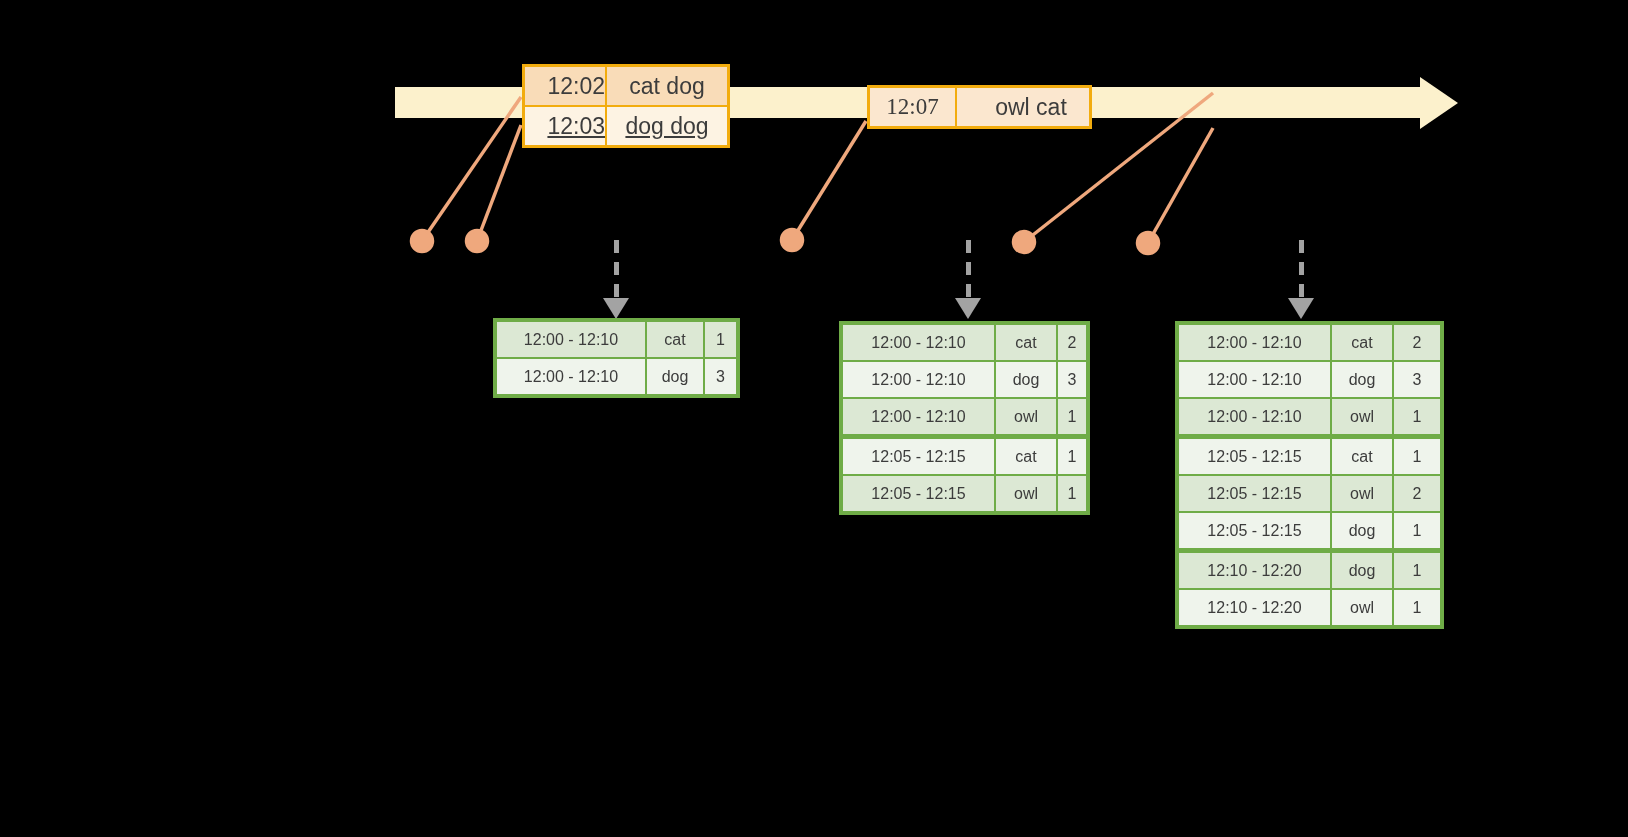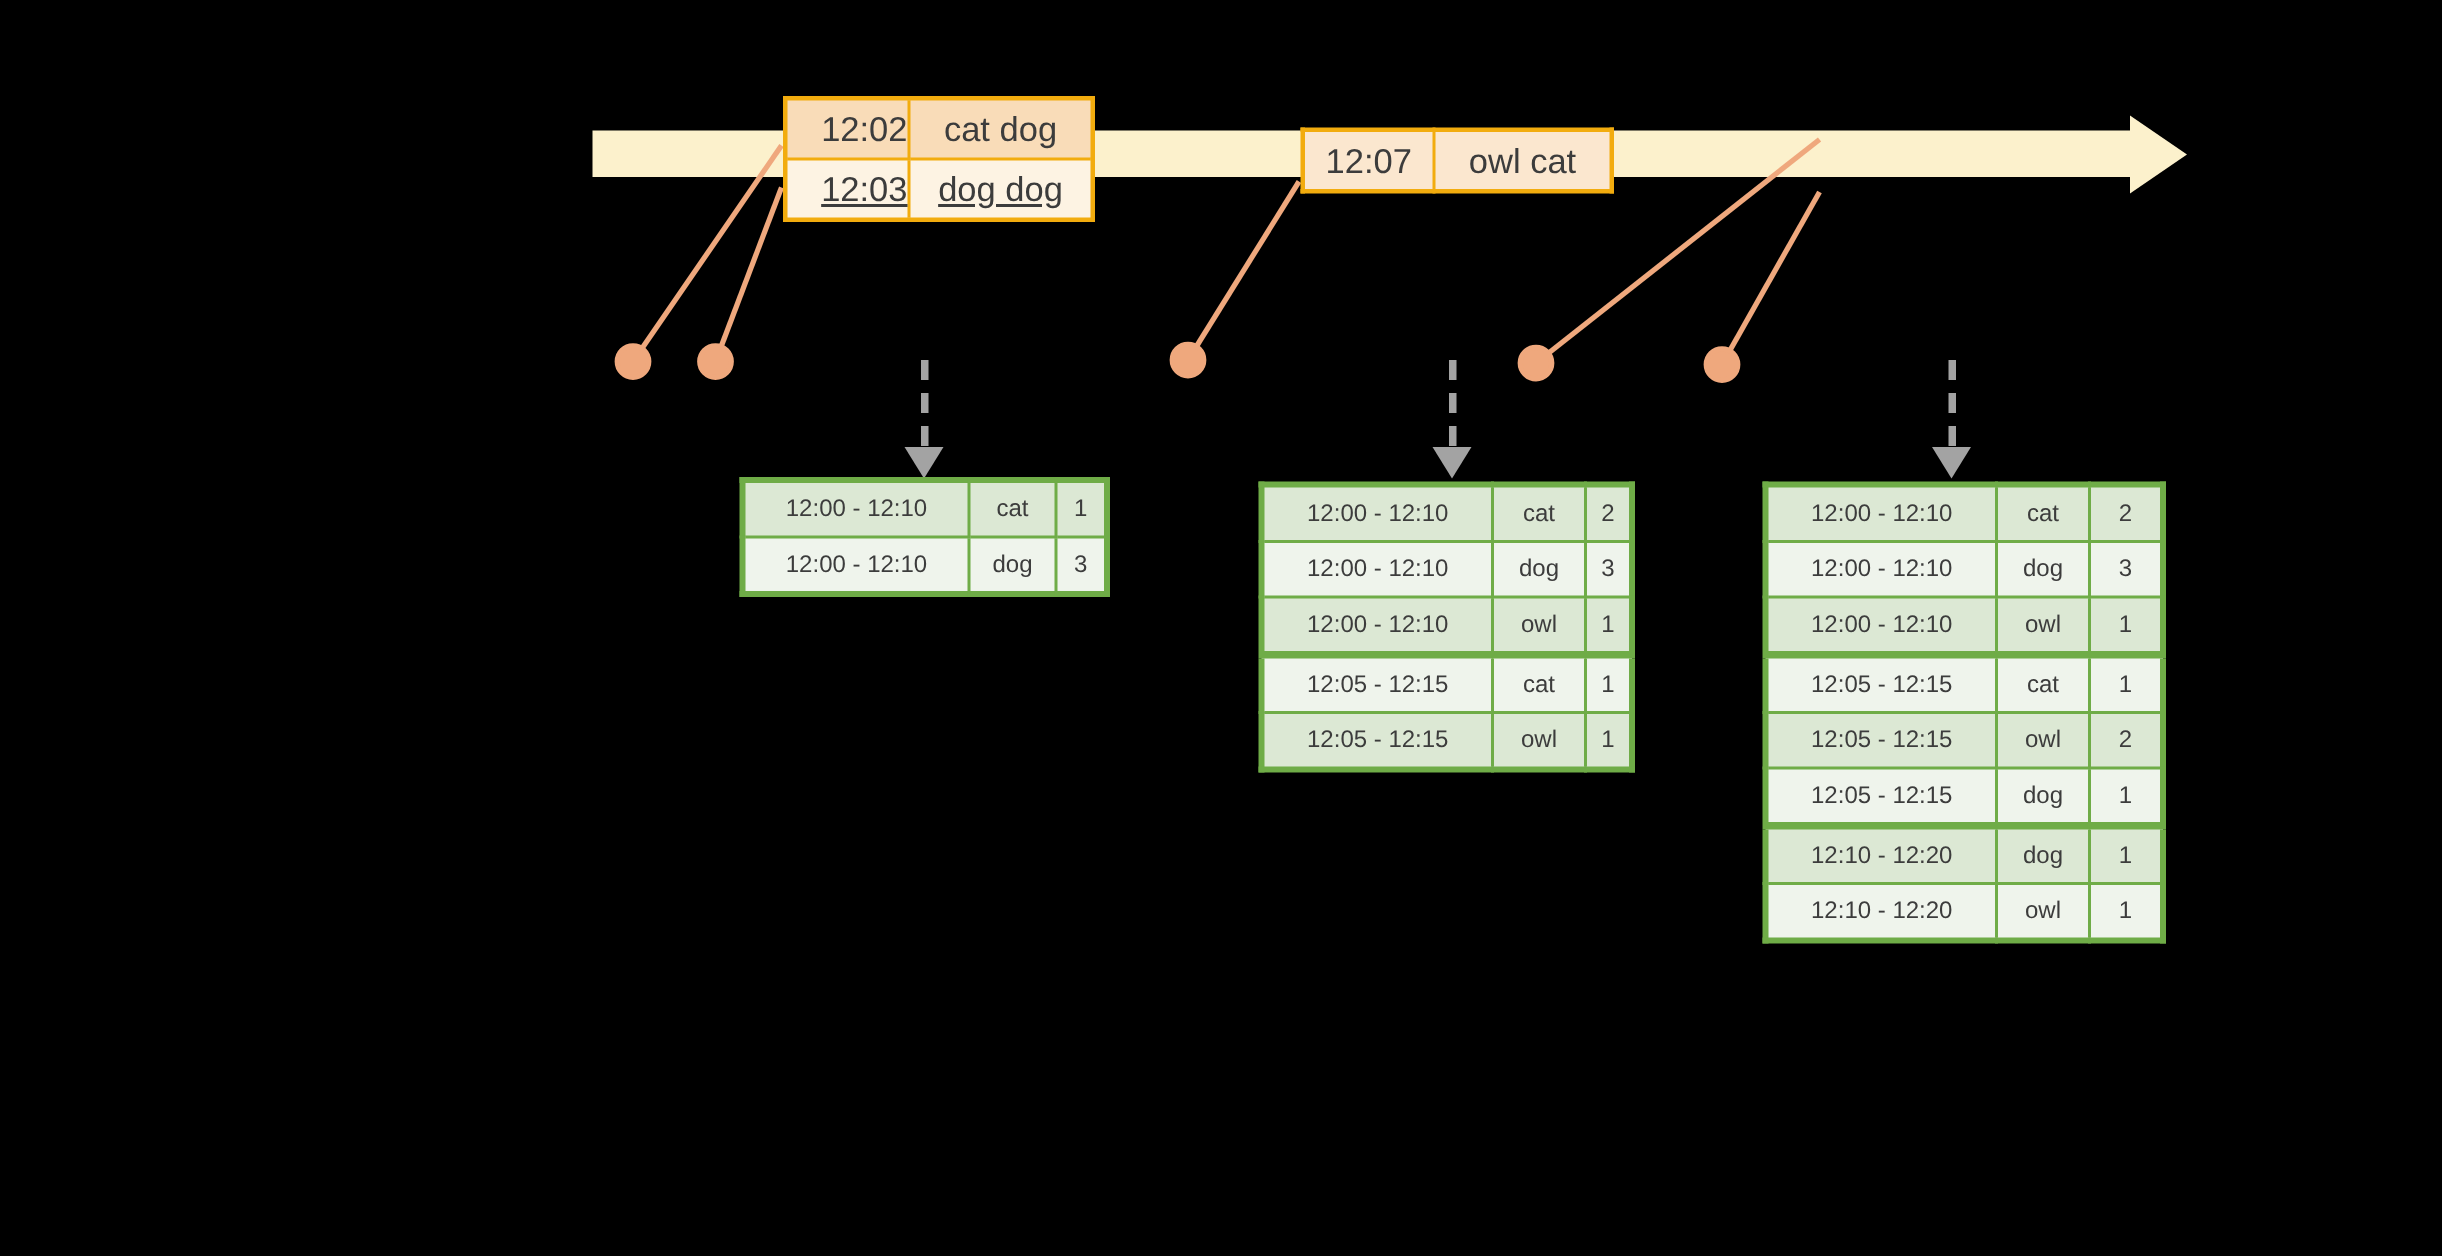--- a/index.html
+++ b/index.html
@@ -19,21 +19,21 @@
     border:2px solid #F2AC0E;color:#3C3C3C;font-size:23px;text-align:center;
     height:38px;padding:0;vertical-align:middle;
   }
   .etable{border:3px solid #F2AC0E;}
   .peach{background:#F9DCB8;}
   .cream{background:#FDF3E3;text-decoration:underline;}
   .peach-light{background:#FBE7CF;}
   .et-a{left:522px;top:64px;width:200px;}
   .et-a .c-time{width:80px;text-align:right;} .et-a .c-word{width:120px;}
   .et-b{left:867px;top:85px;width:201px;}
-  .et-b .c-time{width:85px;} .et-b .c-word{width:116px;}
+  .et-b .c-time{width:85px;font-family:Liberation Serif, serif;} .et-b .c-word{width:116px;padding-left:16px;}
   .et-c{left:1213px;top:64px;width:125px;}
   .et-c .c-time{width:75px;} .et-c .c-word{width:50px;}
   
   .trig{position:absolute;z-index:2;}
   .trig .dash{
     position:absolute;left:-2px;top:0;width:5px;height:60px;
     background:repeating-linear-gradient(to bottom,#A3A3A3 0px,#A3A3A3 13px,transparent 13px,transparent 22px);
   }
   .trig .head{
     position:absolute;left:-13px;top:58px;width:0;height:0;

